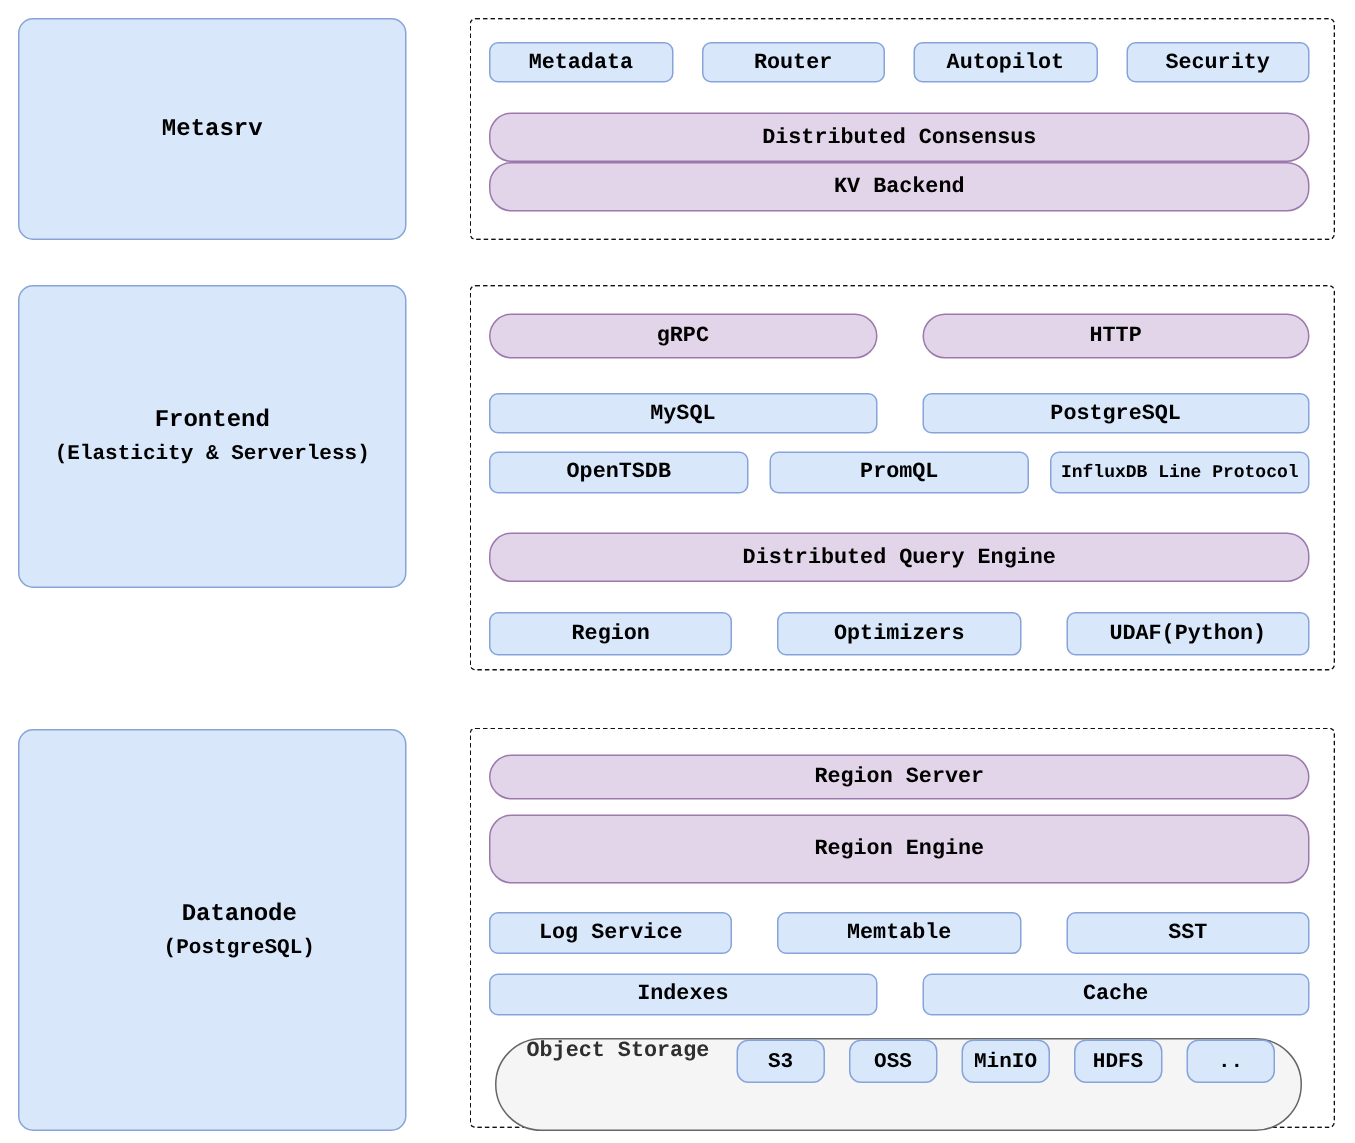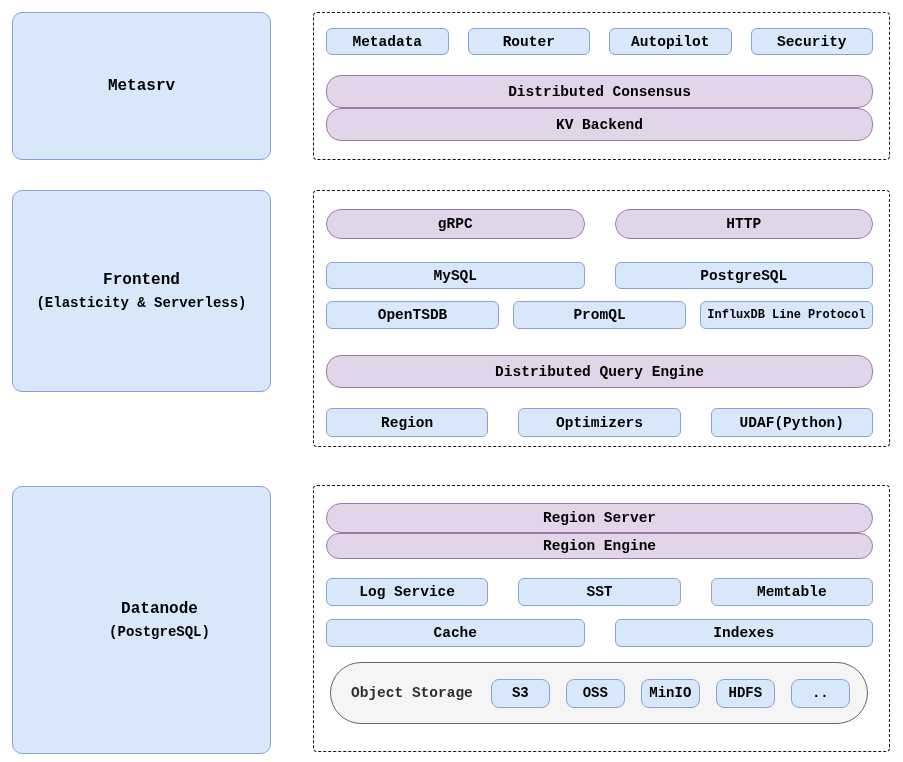--- a/index.html
+++ b/index.html
@@ -78,30 +78,30 @@
   .row-f1 .pill{flex:1;height:30px;text-align:right;}
   .row-f2{margin-top:23px;gap:30px;}
   .row-f2 .chip{height:27px;}
   .row-f3{margin-top:12px;gap:14px;}
   .pill-dqe{margin-top:26px;}
   .row-f4{margin-top:20px;gap:30px;}
   .row-f4 .chip{height:29px;}
 
   
   .pill-rs{margin-top:17px;height:30px;}
-  .pill-re{height:26px;}
+  .pill-re{margin-top:10px;height:46px;}
   .row-d1{margin-top:19px;gap:30px;}
   .row-d2{margin-top:13px;gap:30px;}
   .stadium{
     margin-top:15px;margin-left:4px;
     width:538px;height:62px;
     background:var(--gray-fill);
     border:1px solid var(--gray-border);
     border-radius:31px;
-    display:flex;align-items:center;
+    display:flex;
     padding:0 26px 0 20px;gap:16px;
   }
   .stadium-label{
     font-size:14.5px;font-weight:700;color:var(--label-muted);
     white-space:nowrap;margin-right:2px;flex:none;
   }
   .chip.provider{
     flex:none;width:59px;height:29px;
     border-radius:8px;font-size:14px;
   }
@@ -156,26 +156,26 @@
       <div class="chip">Optimizers</div>
       <div class="chip">UDAF(Python)</div>
     </div>
   </div>
 
   <div class="panel" id="datanode-panel">
     <div class="pill pill-rs">Region Server</div>
     <div class="pill pill-re">Region Engine</div>
     <div class="row row-d1">
       <div class="chip">Log Service</div>
+      <div class="chip">Memtable</div>
       <div class="chip">SST</div>
-      <div class="chip">Memtable</div>
     </div>
     <div class="row row-d2">
+      <div class="chip">Indexes</div>
       <div class="chip">Cache</div>
-      <div class="chip">Indexes</div>
     </div>
     <div class="stadium">
       <div class="stadium-label">Object Storage</div>
       <div class="chip provider">S3</div>
       <div class="chip provider">OSS</div>
       <div class="chip provider">MinIO</div>
       <div class="chip provider">HDFS</div>
       <div class="chip provider">..</div>
     </div>
   </div>

